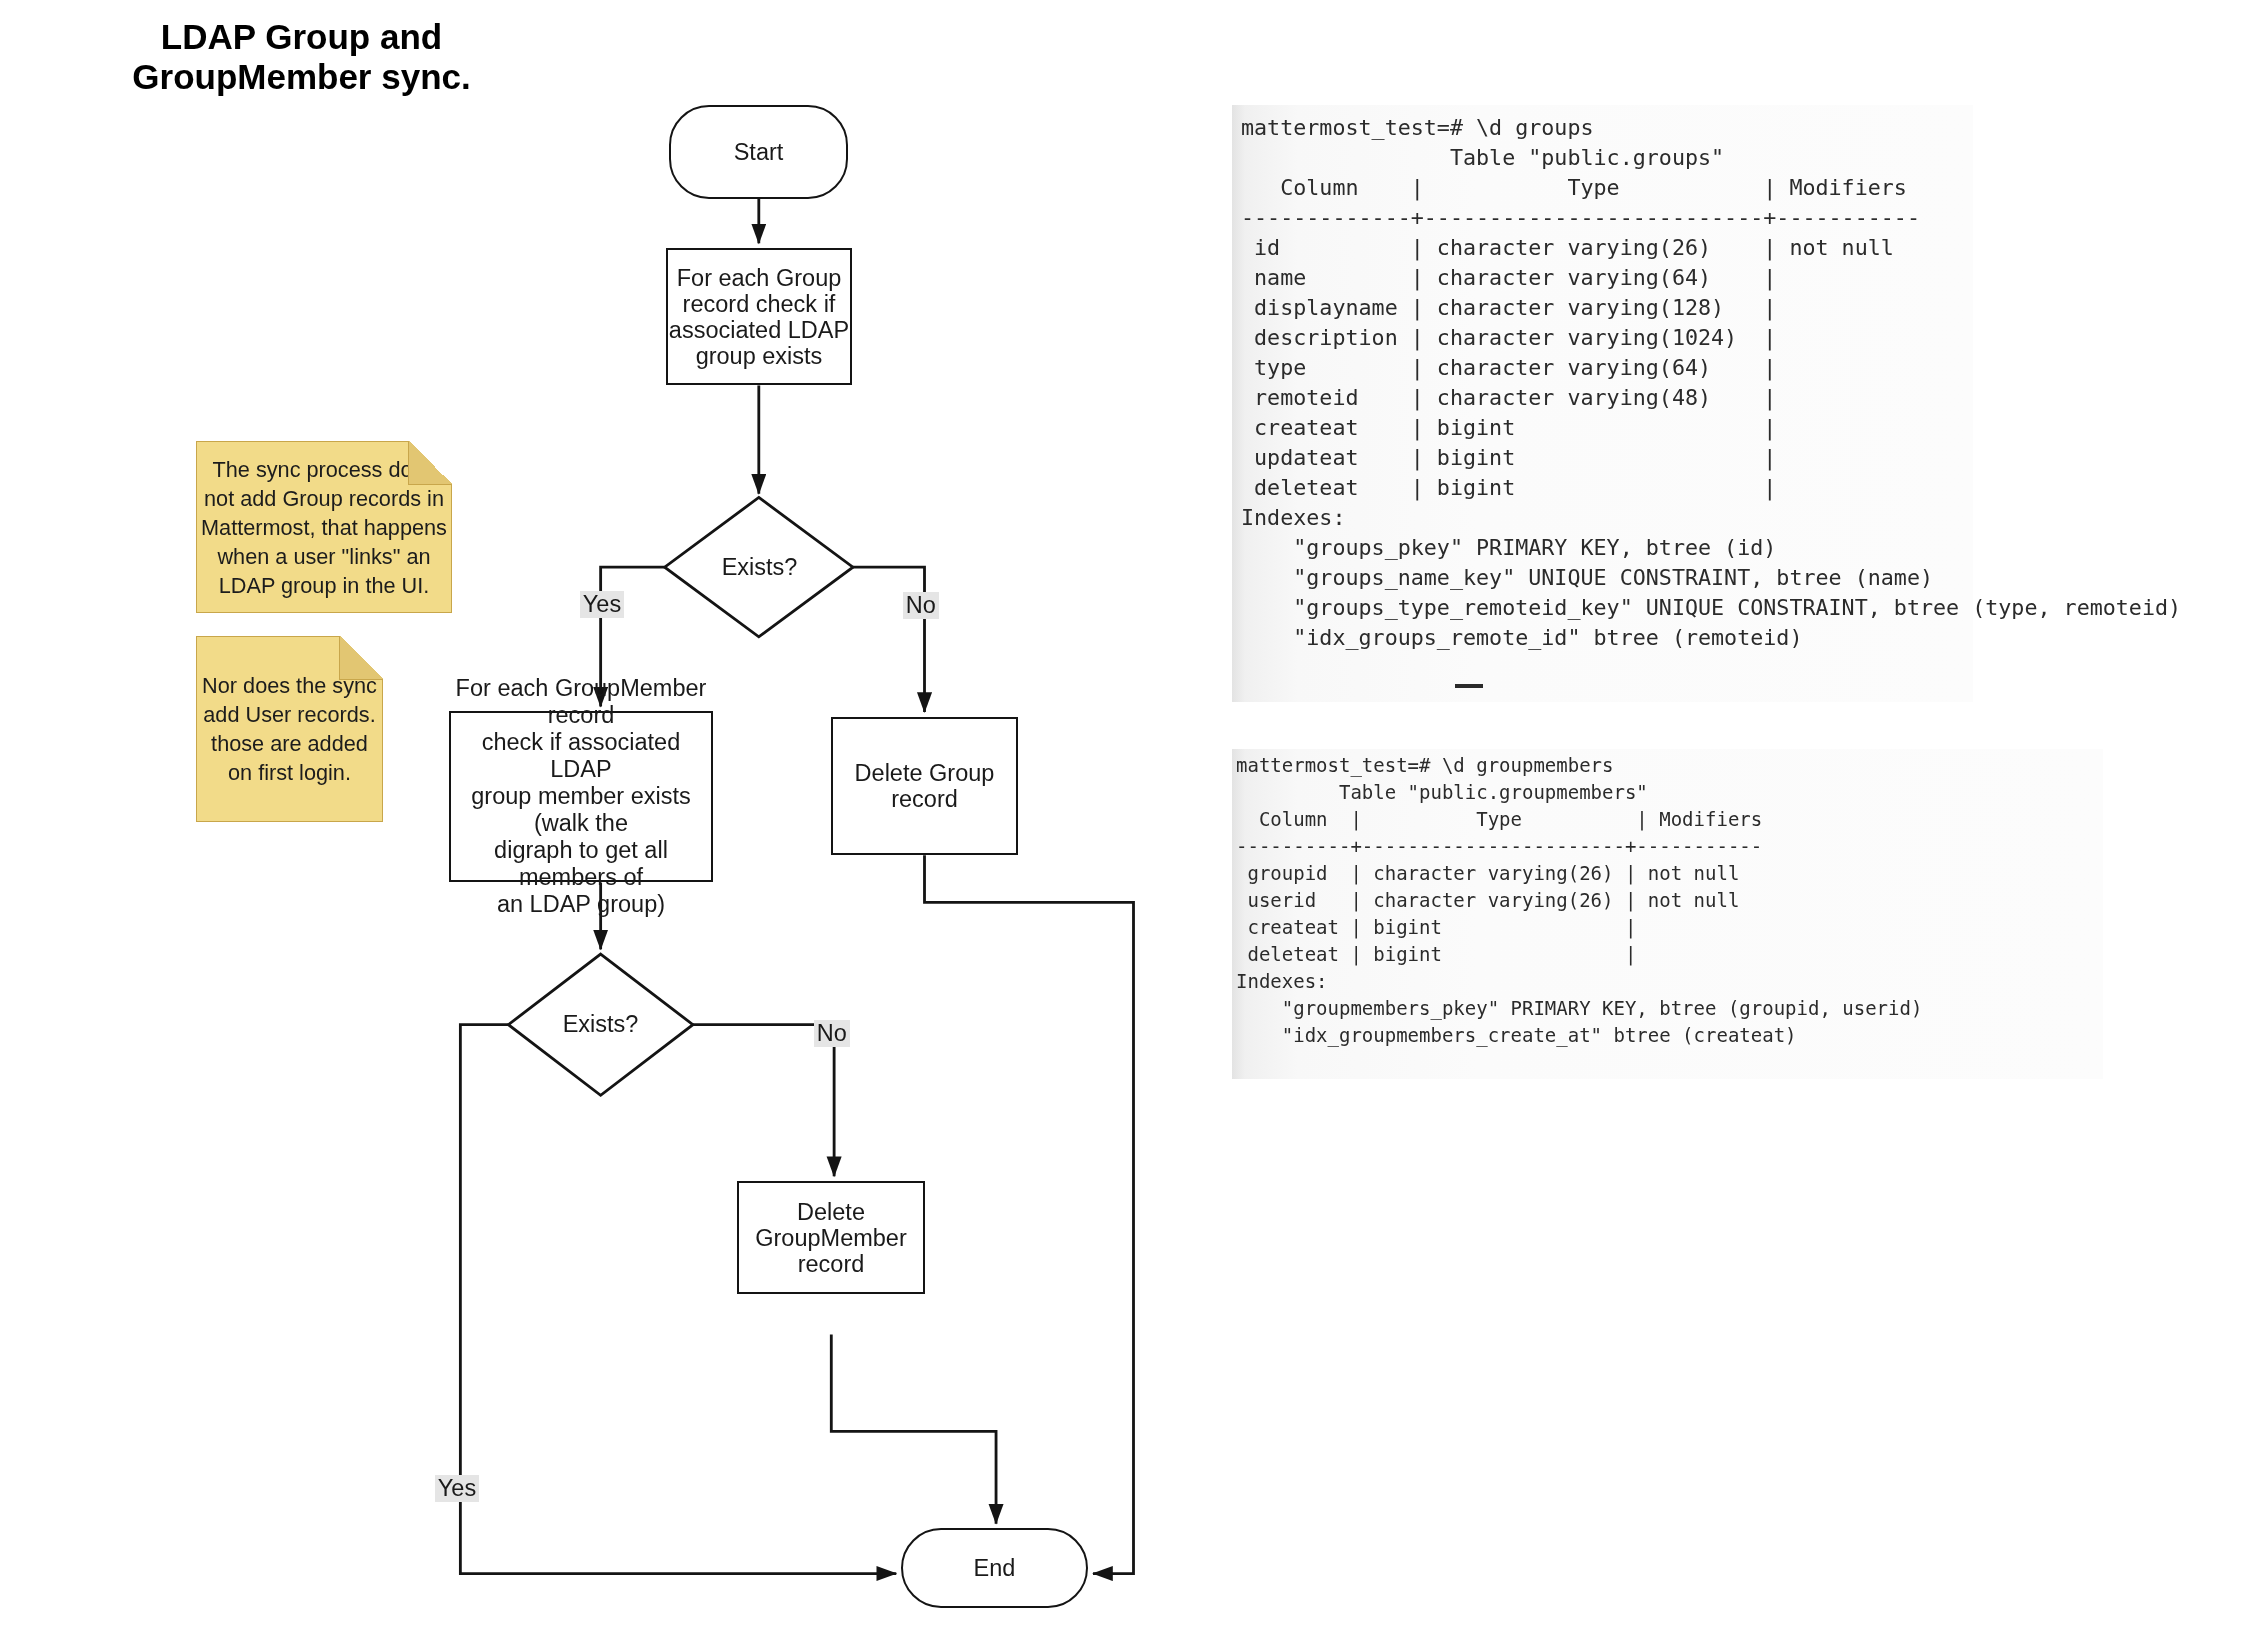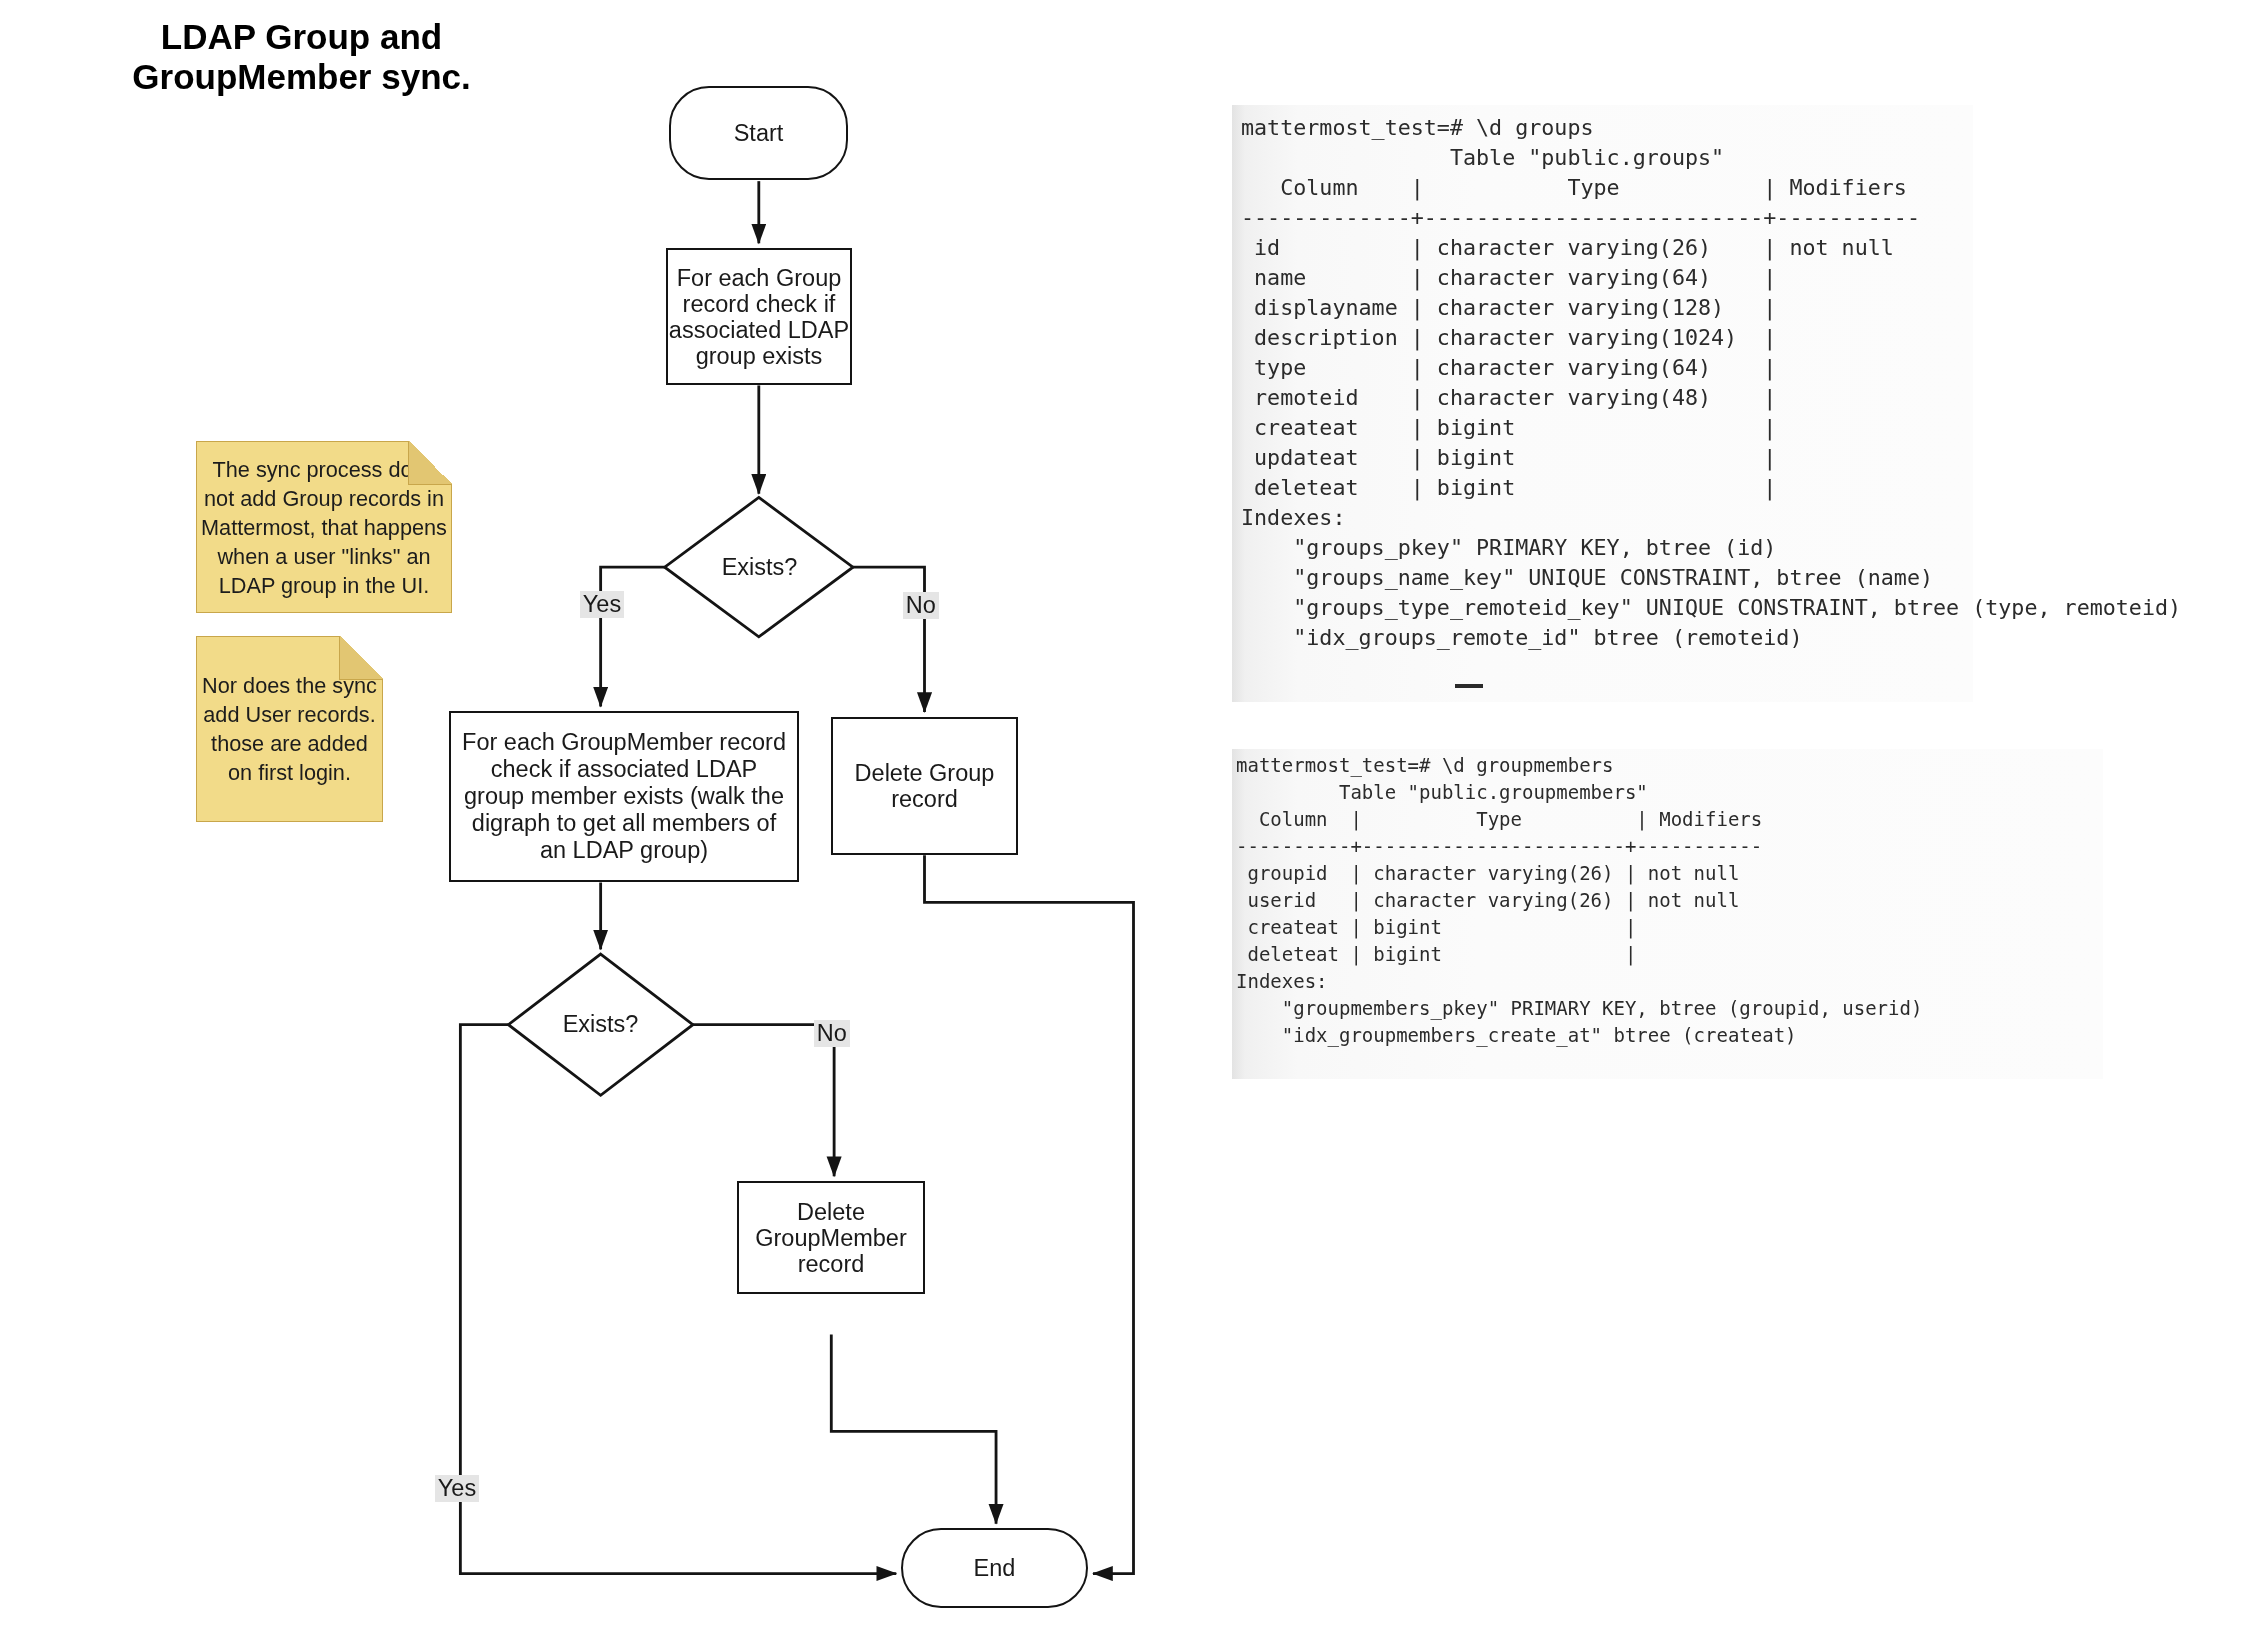--- a/index.html
+++ b/index.html
@@ -14,23 +14,23 @@
     font-size:35px;font-weight:bold;line-height:40px;color:#000;
     white-space:pre-line;letter-spacing:0px;
   }
   
   .node{
     box-sizing:border-box;border:2.8px solid #141414;background:#ffffff;
     display:flex;align-items:center;justify-content:center;text-align:center;
     font-size:23.5px;line-height:26px;color:#1a1a1a;white-space:pre-line;z-index:3;
   }
   .terminator{border-radius:40px;}
-  .node-start{left:669px;top:86px;width:179px;height:94px;text-align:center;}
+  .node-start{left:669px;top:105px;width:179px;height:94px;text-align:center;}
   .node-check-group{left:666px;top:248px;width:186px;height:137px;}
-  .node-check-groupmember{left:449px;top:711px;width:350px;height:171px;line-height:27px;}
+  .node-check-groupmember{left:449px;top:711px;width:264px;height:171px;line-height:27px;}
   .node-delete-group{left:831px;top:717px;width:187px;height:138px;}
   .node-delete-groupmember{left:737px;top:1181px;width:188px;height:113px;}
   .node-end{left:901px;top:1528px;width:187px;height:80px;}
   .decision-label{
     z-index:3;text-align:center;font-size:23.5px;color:#1a1a1a;width:151px;
   }
   .decision1-label{left:684px;top:554px;}
   .decision2-label{left:525px;top:1011px;}
   .edge-label{
     z-index:4;font-size:23.5px;color:#1a1a1a;background:#e5e5e5;padding:0 2.8px;

